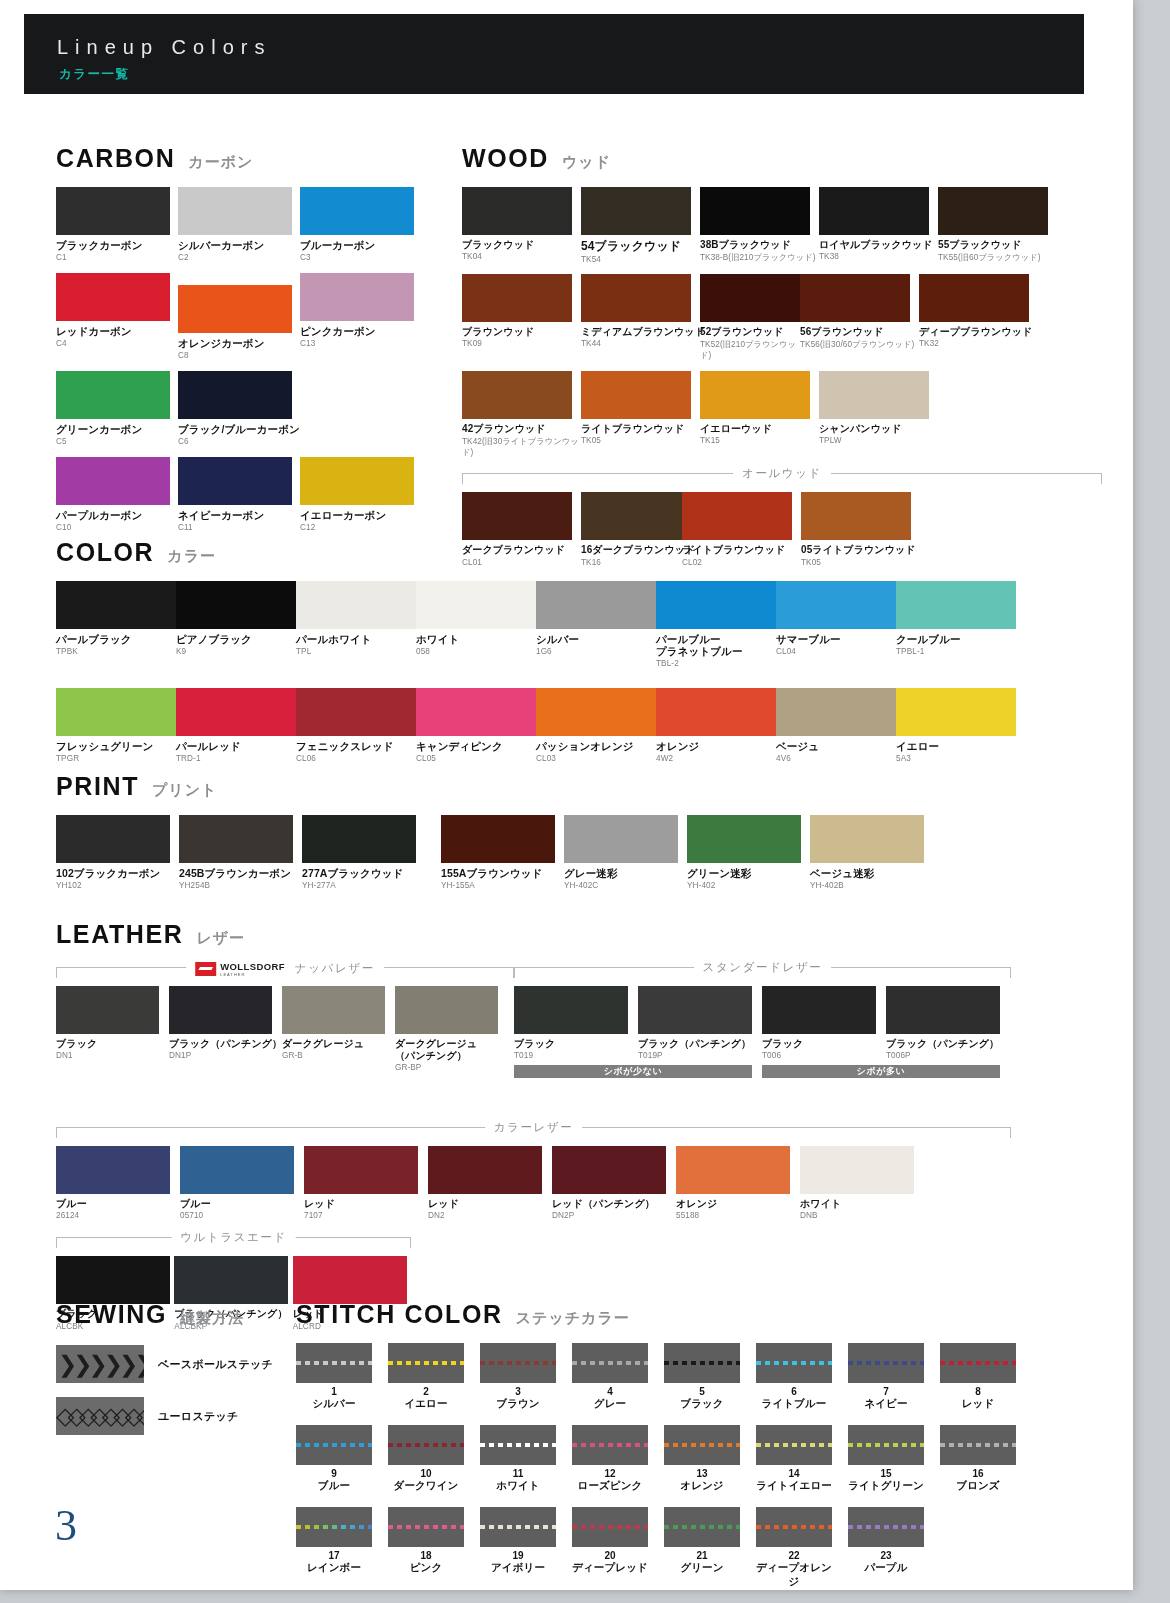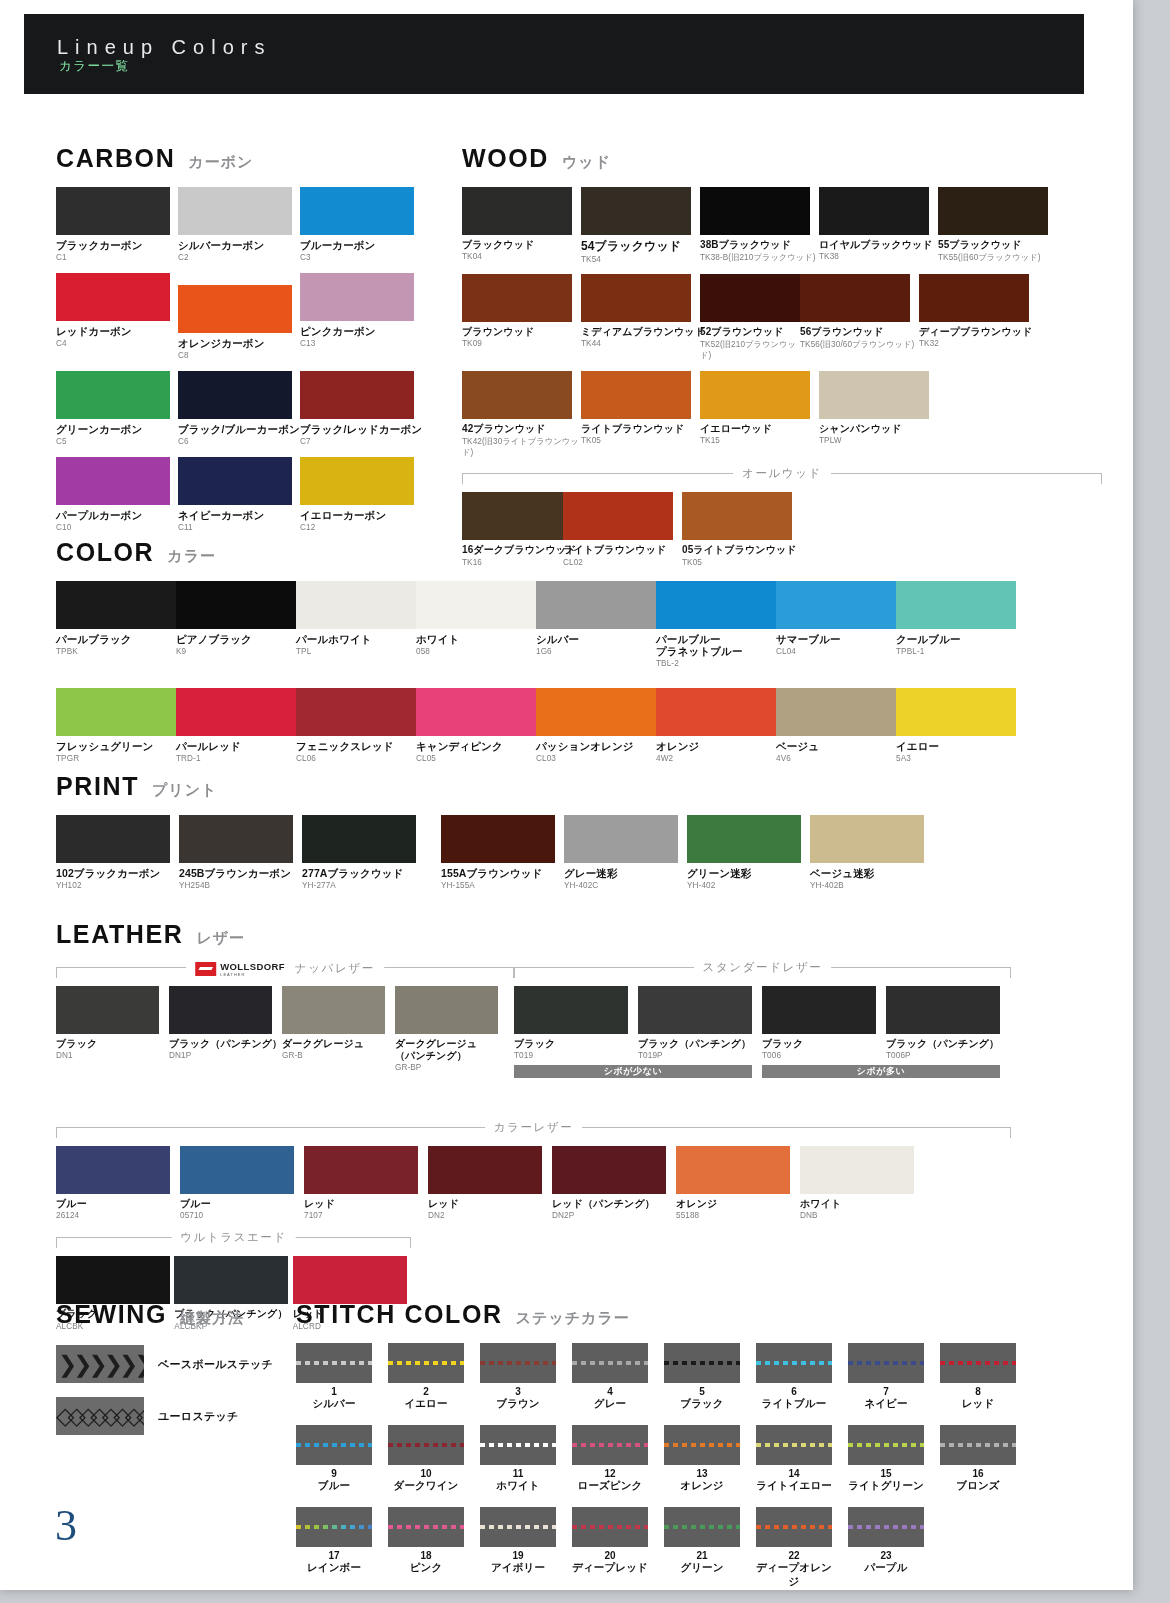--- a/index.html
+++ b/index.html
@@ -16,22 +16,22 @@
   }
   .topbar {
     position:absolute; left:24px; top:14px; width:1060px; height:80px;
     background:#17181a;
   }
   .topbar .en {
     position:absolute; left:33px; top:22px;
     color:#e9e9e9; font-size:20px; letter-spacing:7px; font-weight:400;
   }
   .topbar .jp {
-    position:absolute; left:35px; top:44px;
-    color:#86efac; font-size:12.5px; font-weight:400; letter-spacing:1.5px;
+    position:absolute; left:35px; top:52px;
+    color:#14b8a6; font-size:12.5px; font-weight:700; letter-spacing:1.5px;
   }
   .content { position:absolute; left:0; top:100px; width:1133px; }
 
   
   .sec-head { display:flex; align-items:baseline; gap:13px; }
   .sec-head .en {
     font-size:25px; font-weight:700; color:#101010; letter-spacing:1.6px;
   }
   .sec-head .jp { font-size:15px; font-weight:700; color:#8d8f92; letter-spacing:1px; }
 
@@ -206,25 +206,20 @@
               <div class="cell" style="width: 122px;">
                 <div class="sw tx-carbon" style="width: 114px; background: rgb(47, 160, 80);"></div>
                 <div class="nm">グリーンカーボン</div>
                 <div class="cd">C5</div>
               </div>
               <div class="cell" style="width: 122px;">
                 <div class="sw tx-carbon" style="width: 114px; background: rgb(20, 24, 44);"></div>
                 <div class="nm">ブラック/ブルーカーボン</div>
                 <div class="cd">C6</div>
               </div>
-              <div class="cell" style="width: 122px;">
-                <div class="sw tx-carbon" style="width: 114px; background: rgb(142, 36, 33);"></div>
-                <div class="nm">ブラック/レッドカーボン</div>
-                <div class="cd">C7</div>
-              </div>
             </div>
             <div class="row" style="margin-bottom: 11px;">
               <div class="cell" style="width: 122px;">
                 <div class="sw tx-carbon" style="width: 114px; background: rgb(163, 59, 165);"></div>
                 <div class="nm">パープルカーボン</div>
                 <div class="cd">C10</div>
               </div>
               <div class="cell" style="width: 122px;">
                 <div class="sw tx-carbon" style="width: 114px; background: rgb(29, 36, 80);"></div>
                 <div class="nm">ネイビーカーボン</div>
@@ -323,20 +318,25 @@
             </div>
           </div>
         <div class="grp" style="margin-top:10px;width:640px;">
           <div class="bl" style="left:0;"></div>
           <div class="br2" style="right:0;"></div>
           <div class="line" style="left:0;right:0;"></div>
           <div class="lbl" style="left:50%;transform:translateX(-50%);">オールウッド</div>
         </div>
         <div id="allwood-grid" style="margin-top:7px;">
             <div class="row" style="margin-bottom: 8px;">
+              <div class="cell" style="width: 119px;">
+                <div class="sw tx-wood" style="width: 110px; background: rgb(74, 28, 18);"></div>
+                <div class="nm" style="font-size: 10px;">ダークブラウンウッド</div>
+                <div class="cd">CL01</div>
+              </div>
               <div class="cell" style="width: 101px;">
                 <div class="sw tx-wood" style="width: 110px; background: rgb(71, 52, 33);"></div>
                 <div class="nm" style="font-size: 10px;">16ダークブラウンウッド</div>
                 <div class="cd">TK16</div>
               </div>
               <div class="cell" style="width: 119px;">
                 <div class="sw tx-wood" style="width: 110px; background: rgb(176, 51, 25);"></div>
                 <div class="nm" style="font-size: 10px;">ライトブラウンウッド</div>
                 <div class="cd">CL02</div>
               </div>

